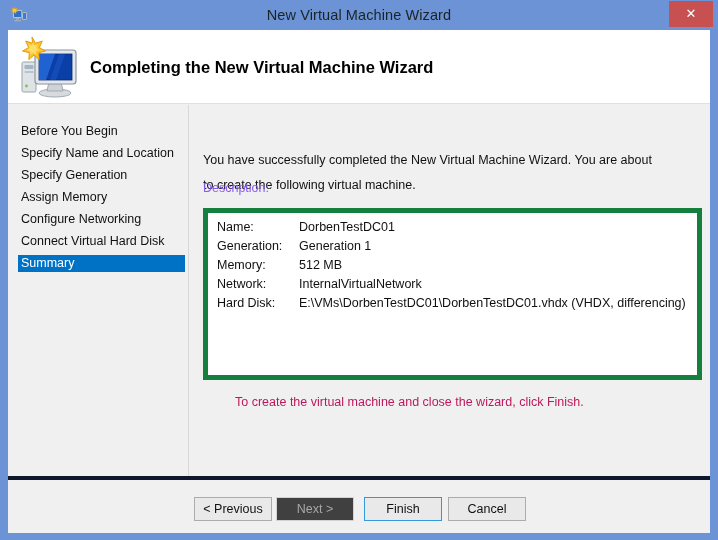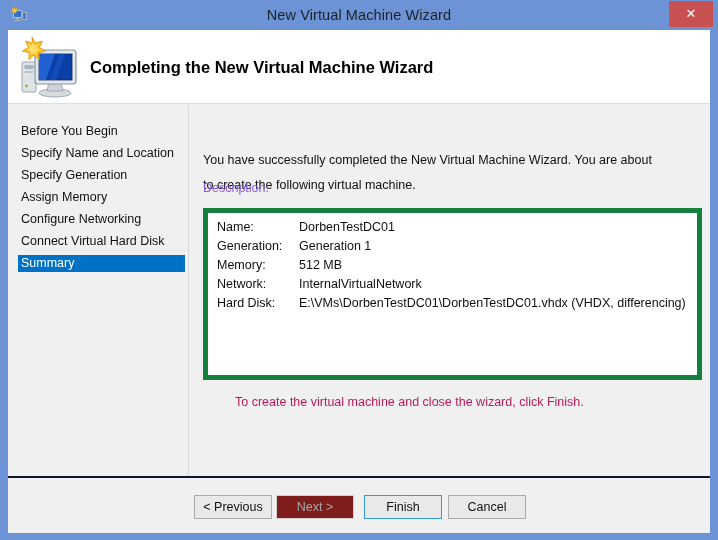--- a/index.html
+++ b/index.html
@@ -202,42 +202,42 @@
     margin-left: 22px;
   }
 
   
   #footer {
     position: absolute;
     left: 0; top: 446px;
     width: 702px;
     height: 57px;
     background: #f0f0f0;
-    border-top: 2px solid #0f172a;
+    border-top: 4px solid #0f172a;
     box-sizing: border-box;
   }
   .btn {
     position: absolute;
     top: 17px;
     height: 24px;
     background: #e9e9e9;
     border: 1px solid #acacac;
     box-sizing: border-box;
     font-family: "Liberation Sans", sans-serif;
     font-size: 12.5px;
     color: #101010;
     padding: 0;
     cursor: pointer;
     text-align: center;
     line-height: 22px;
   }
   .btn.disabled {
     color: #a6a6a6;
     border-color: #d2d2d2;
-    background: #7f1d1d;
+    background: #404040;
     cursor: default;
   }
   .btn.focused {
     border: 1px solid #3399dd;
     background: #e9e9e9;
   }
   #btn-previous { left: 186px; width: 78px; }
   #btn-next     { left: 268px; width: 78px; }
   #btn-finish   { left: 356px; width: 78px; text-align: center; }
   #btn-cancel   { left: 440px; width: 78px; }

